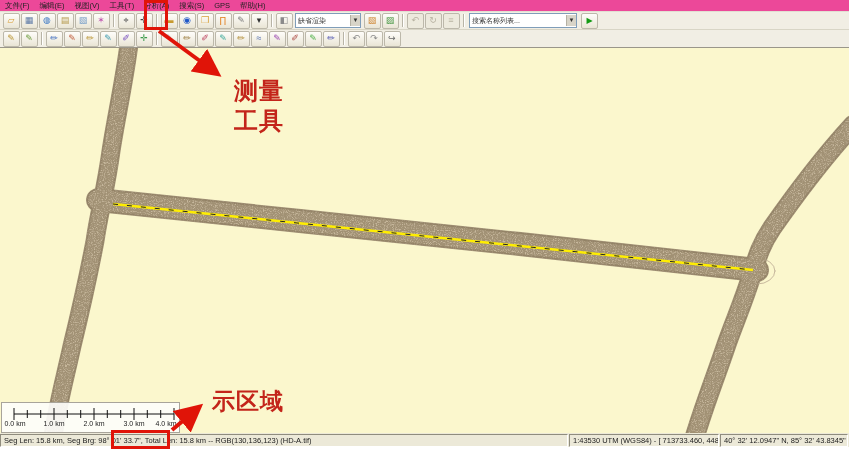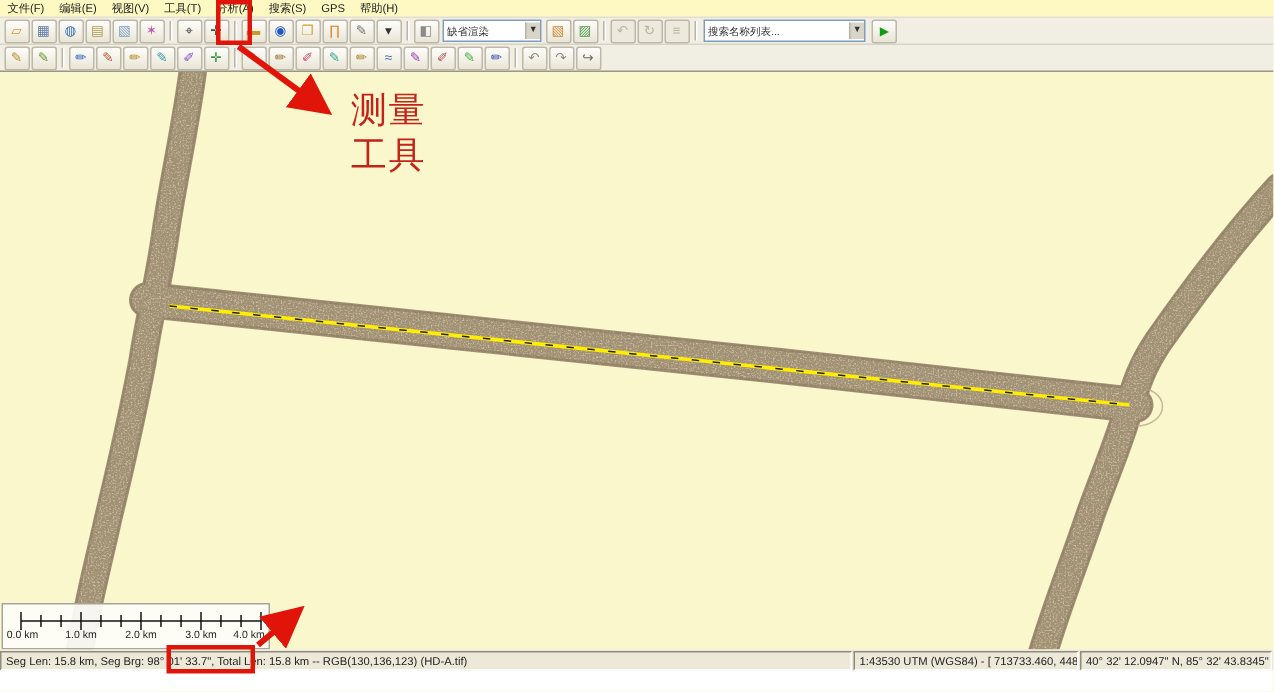--- a/index.html
+++ b/index.html
@@ -1,21 +1,21 @@
 <!DOCTYPE html>
 <html style="--accent: #e01408; --ann-text: #c3241a; --map-bg: #fbf7cd; --road: #c7b89d; --road-edge: #a5957b; --measure-yellow: #ffee00;"><head>
 <meta charset="utf-8">
 <style>
   html,body{margin:0;padding:0;}
   body{width:849px;height:461px;overflow:hidden;background:#ffffff;
        font-family:"Liberation Sans","DejaVu Sans",sans-serif;position:relative;}
   #stage{position:absolute;left:0;top:0;width:849px;height:461px;}
 
   
-  #menubar{height:11px;background:#fef9c3;display:flex;align-items:center;
+  #menubar{height:11px;background:#ec4899;display:flex;align-items:center;
            font-size:7.5px;color:#222;border-bottom:1px solid #e2dfd2;}
   .menu-item{padding:0 5px;white-space:nowrap;cursor:default;}
   .toolbar{height:17px;background:#f1eee4;display:flex;align-items:center;
            padding-left:2px;border-bottom:1px solid #d8d5c6;}
   .tb-btn{display:inline-block;width:15px;height:14px;margin:0 0.5px;
           border:1px solid #bcb8aa;border-radius:2px;
           background:linear-gradient(#fefdfa,#e9e5d5);
           font-size:9px;line-height:13px;text-align:center;cursor:pointer;
           overflow:hidden;}
   .tb-btn.disabled{color:#b8b3a2 !important;background:#edeadd;}
@@ -44,23 +44,23 @@
   #statusbar{position:absolute;left:0;top:433px;width:849px;height:14px;
              background:#ece9d8;display:flex;align-items:center;font-size:7.5px;color:#222;}
   .sb-panel{height:11px;line-height:11px;border:1px solid;border-color:#8f8c7e #ffffff #ffffff #8f8c7e;
             padding:0 3px;white-space:nowrap;overflow:hidden;margin-right:1px;}
   .sb-panel.left{flex:1 1 auto;}
   .sb-panel.mid{width:142px;flex:none;}
   .sb-panel.right{width:120px;flex:none;}
 
   
   #annotations{position:absolute;left:0;top:0;width:849px;height:461px;pointer-events:none;}
-  .ann-text{position:absolute;font-weight:400;color:var(--ann-text,#c3241a);
+  .ann-text{position:absolute;font-weight:700;color:var(--ann-text,#c3241a);
             letter-spacing:1px;pointer-events:none;
-            font-family:"DejaVu Sans","Liberation Sans",sans-serif;}
+            font-family:"DejaVu Sans","Liberation Sans",sans-serif;margin-top:18px;}
   #ann-tool{left:234px;top:58px;font-size:24px;line-height:30px;}
   #ann-mileage{left:212px;top:369px;font-size:23px;line-height:28px;}
 </style>
 </head>
 <body>
 
 <div id="stage">
 
   <div id="menubar">
       <span class="menu-item">文件(F)</span>
@@ -221,13 +221,14 @@
   <line x1="159" y1="31" x2="215" y2="72" stroke="#e01408" stroke-width="4" marker-end="url(#ahead)"></line>
   <rect x="112.5" y="431.5" width="56" height="16" fill="none" stroke="#e01408" stroke-width="3"></rect>
   <line x1="172" y1="430" x2="197" y2="409" stroke="#e01408" stroke-width="4" marker-end="url(#ahead)"></line>
 </svg>
 
 <div id="ann-tool" class="ann-text">
   <div>测量</div>
   <div>工具</div>
 </div>
 <div id="ann-mileage" class="ann-text">
+  <div>示区域</div>
 </div>
 
 </body></html>

